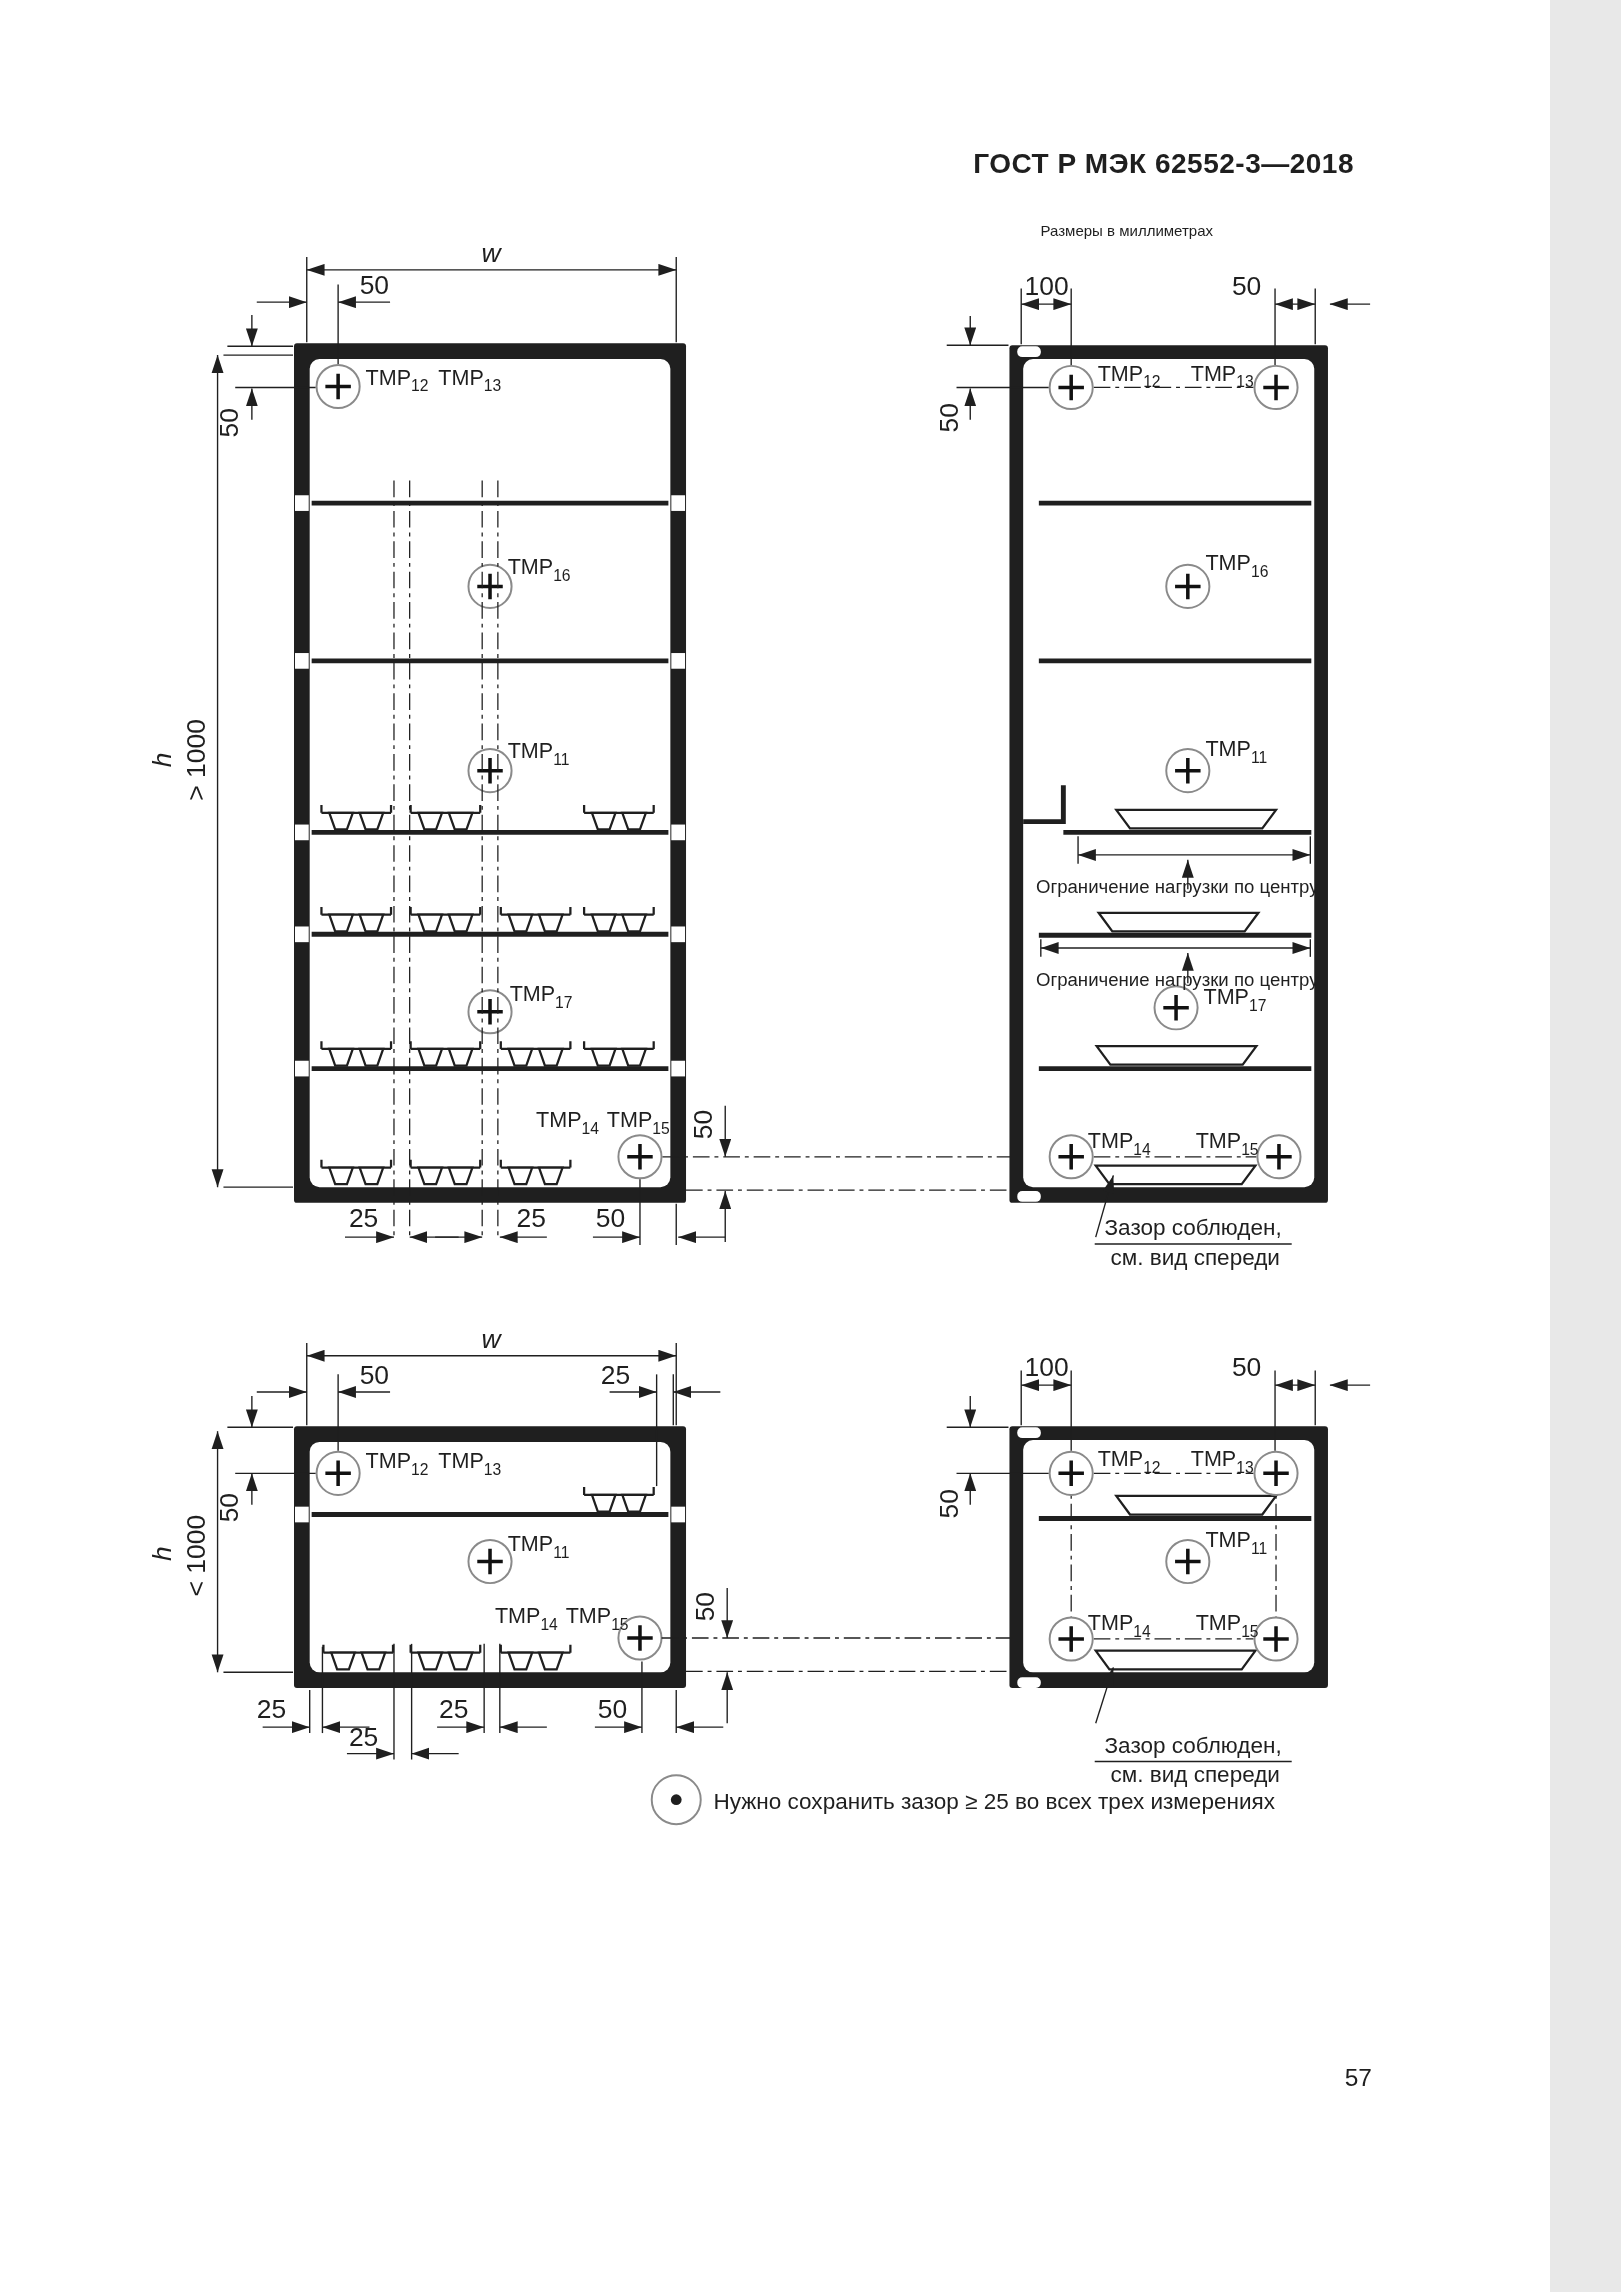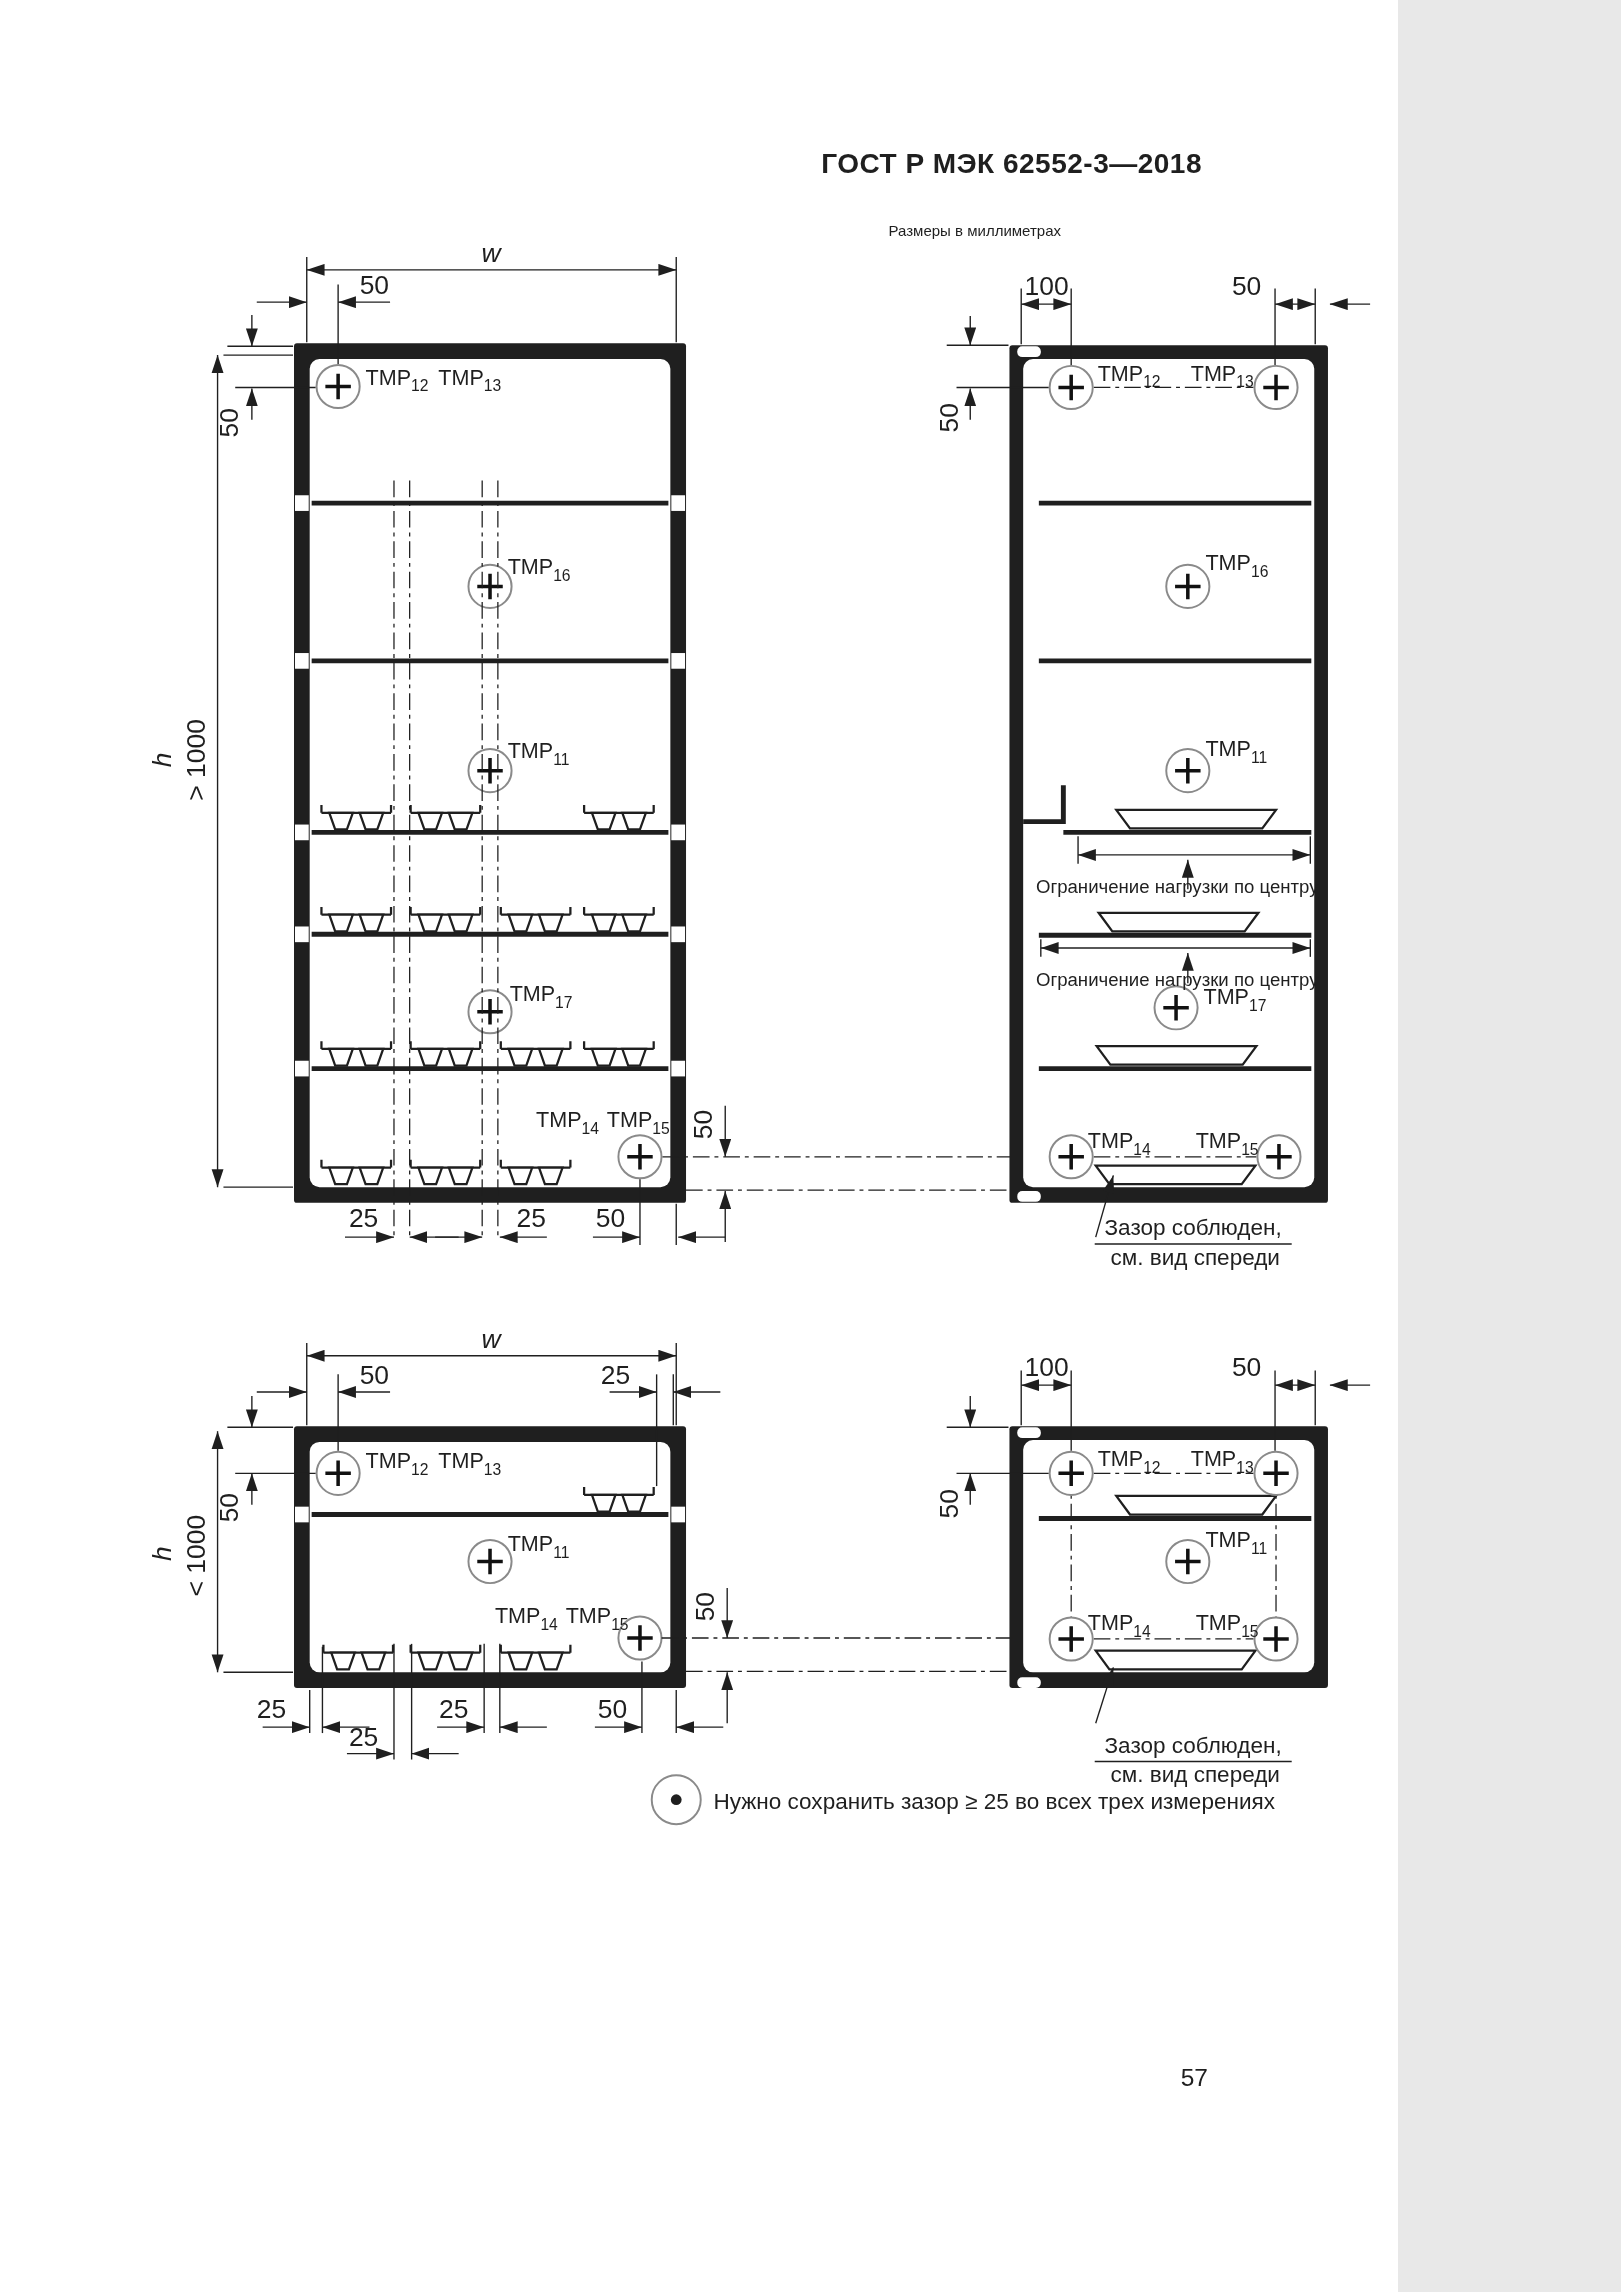--- a/index.html
+++ b/index.html
@@ -1,25 +1,25 @@
 <!DOCTYPE html>
 <html><head>
 <meta charset="utf-8">
 <style>
   html,body{margin:0;padding:0;background:#e8e8e8;}
-  .page{position:relative;width:1398px;height:2293px;background:#ffffff;overflow:hidden;
+  .page{position:relative;width:1550px;height:2293px;background:#ffffff;overflow:hidden;
         font-family:"Liberation Sans",sans-serif;color:#1f1f1f;}
   .page svg{position:absolute;left:0;top:0;}
   .hdr{position:absolute;top:148px;right:196px;font-size:28px;font-weight:bold;letter-spacing:0.5px;}
   .units{position:absolute;top:222px;right:337px;font-size:15px;}
   .note{position:absolute;left:135px;top:1835px;width:1296px;font-size:22.5px;line-height:40px;
         text-align:justify;text-indent:43px;}
   .note .nlbl{letter-spacing:3.9px;}
   .caption{position:absolute;left:0;top:1933px;width:1568px;text-align:center;font-size:22.5px;}
-  .pagenum{position:absolute;top:2064px;right:190px;font-size:24.5px;}
+  .pagenum{position:absolute;top:2064px;right:178px;font-size:24.5px;}
   
   .wall{fill:#1f1f1f;}
   .innr{fill:#ffffff;}
   .notch{fill:#ffffff;}
   .shelf{stroke:#1f1f1f;stroke-width:5;fill:none;}
   .dim{stroke:#1f1f1f;stroke-width:1.4;fill:none;}
   .cl{stroke:#1f1f1f;stroke-width:1.3;fill:none;stroke-dasharray:17 5 4 5;}
   .tray{stroke:#1f1f1f;stroke-width:2.3;fill:#ffffff;}
   .tmpc{stroke:#8a8a8a;stroke-width:2;fill:#ffffff;}
   .cross{stroke:#111111;stroke-width:3.6;fill:none;}

